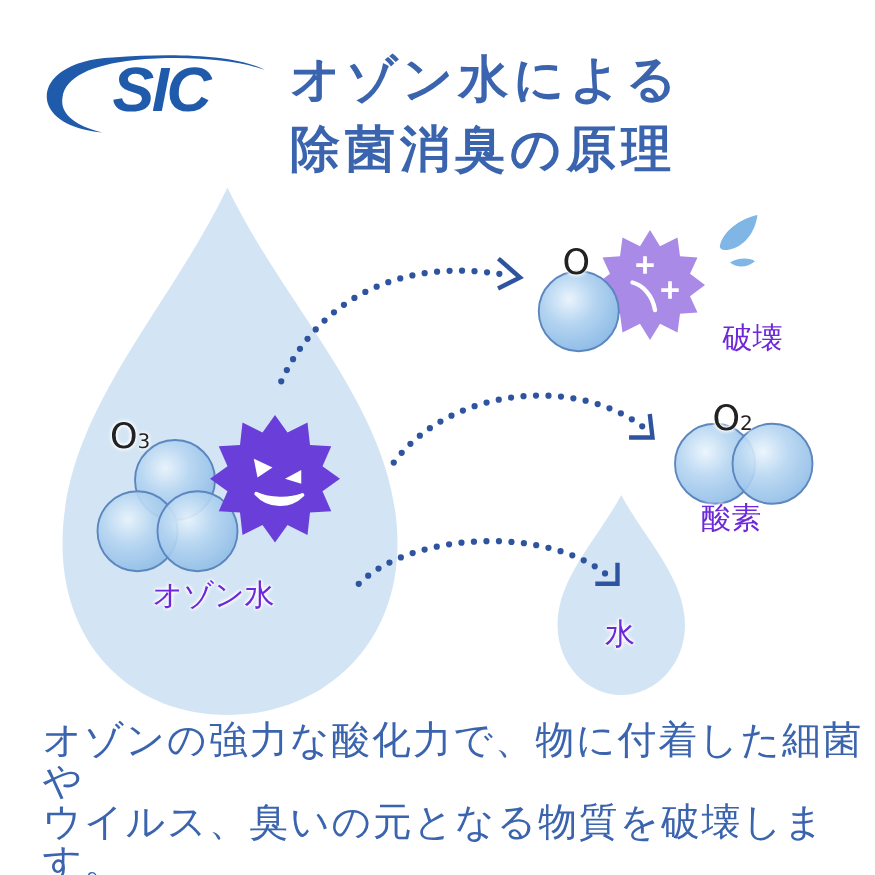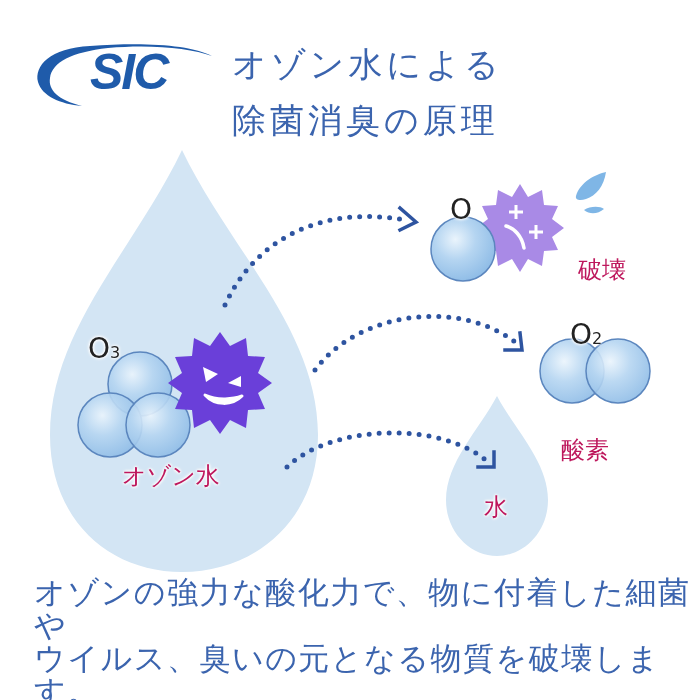--- a/index.html
+++ b/index.html
@@ -1,21 +1,21 @@
 <!DOCTYPE html>
 <html><head>
 <meta charset="utf-8">
 <style>
   html, body { margin:0; padding:0; background:#ffffff; }
   body { width:700px; height:700px; position:relative; overflow:hidden; font-family:"DejaVu Sans", sans-serif; }
   .abs { position:absolute; }
   .logo { left:30px; top:38px; width:190px; height:72px; }
   .logo-text { position:absolute; left:60px; top:4px; font:italic 900 50px/60px "Liberation Sans", sans-serif; letter-spacing:-2px; }
-  .title { left:232px; top:36px; font-weight:normal; font-size:34px; line-height:56px; letter-spacing:4px; }
-  .label { color:#be185d; font-size:24px; text-shadow: 0 0 3px #fff, 0 0 3px #fff, 0 0 3px #fff, 0 0 4px #fff; }
+  .title { left:232px; top:36px; font-weight:bold; font-size:40px; line-height:56px; letter-spacing:4px; }
+  .label { color:#6d28d9; font-size:24px; text-shadow: 0 0 3px #fff, 0 0 3px #fff, 0 0 3px #fff, 0 0 4px #fff; }
   .formula { color:#222; font-size:28px; text-shadow:0 0 3px #fff,0 0 3px #fff,0 0 4px #fff; }
   .formula sub { font-size:16px; vertical-align:baseline; }
   .desc { left:34px; top:576px; width:660px; font-size:31px; line-height:33px; letter-spacing:1.5px; }
   svg { position:absolute; left:0; top:0; }
 </style>
 </head>
 <body>
 
 <svg width="700" height="700" viewBox="0 0 700 700">
   <defs>
@@ -95,19 +95,19 @@
 <div class="abs formula" style="left:450px;top:193px;">
   <span>O</span>
 </div>
 
 <div class="abs formula" style="left:570px;top:318px;">
   <span>O</span><sub>2</sub>
 </div>
 
 <div class="abs label" style="left:122px;top:460px;">オゾン水</div>
 <div class="abs label" style="left:578px;top:254px;">破壊</div>
-<div class="abs label" style="left:561px;top:398px;margin-top:36px;">酸素</div>
+<div class="abs label" style="left:561px;top:398px;">酸素</div>
 <div class="abs label" style="left:484px;top:491px;">水</div>
 
 <div class="abs desc" style="color:#3B64AE">
   <div>オゾンの強力な酸化力で、物に付着した細菌や</div>
   <div>ウイルス、臭いの元となる物質を破壊します。</div>
 </div>
 
 </body></html>

